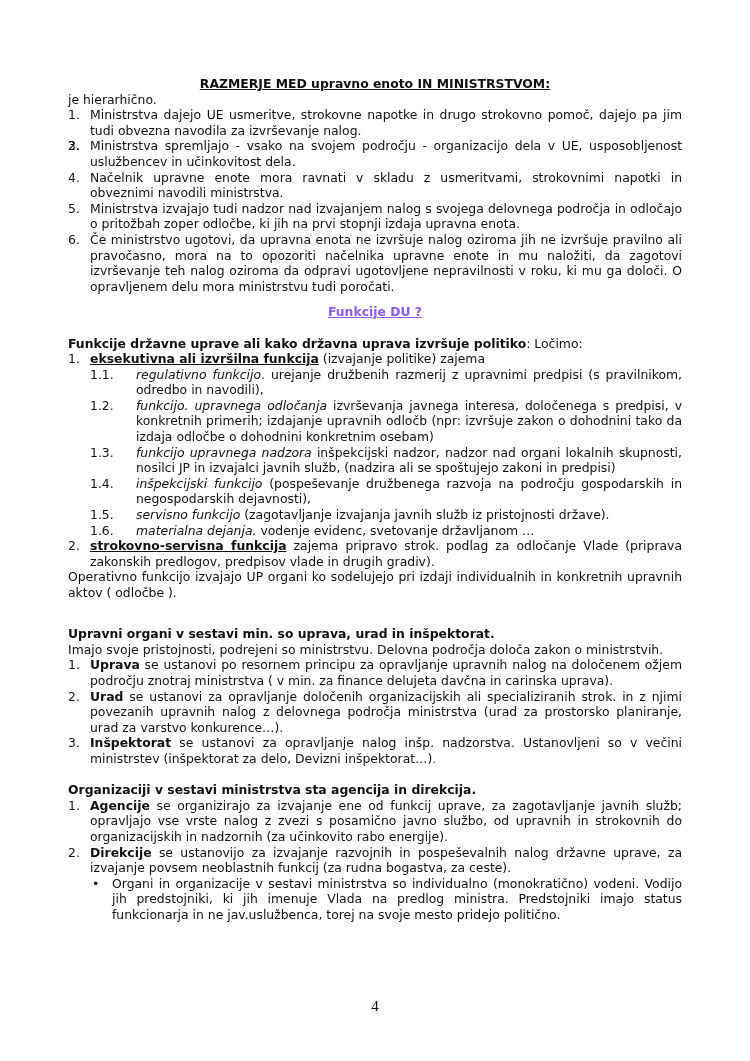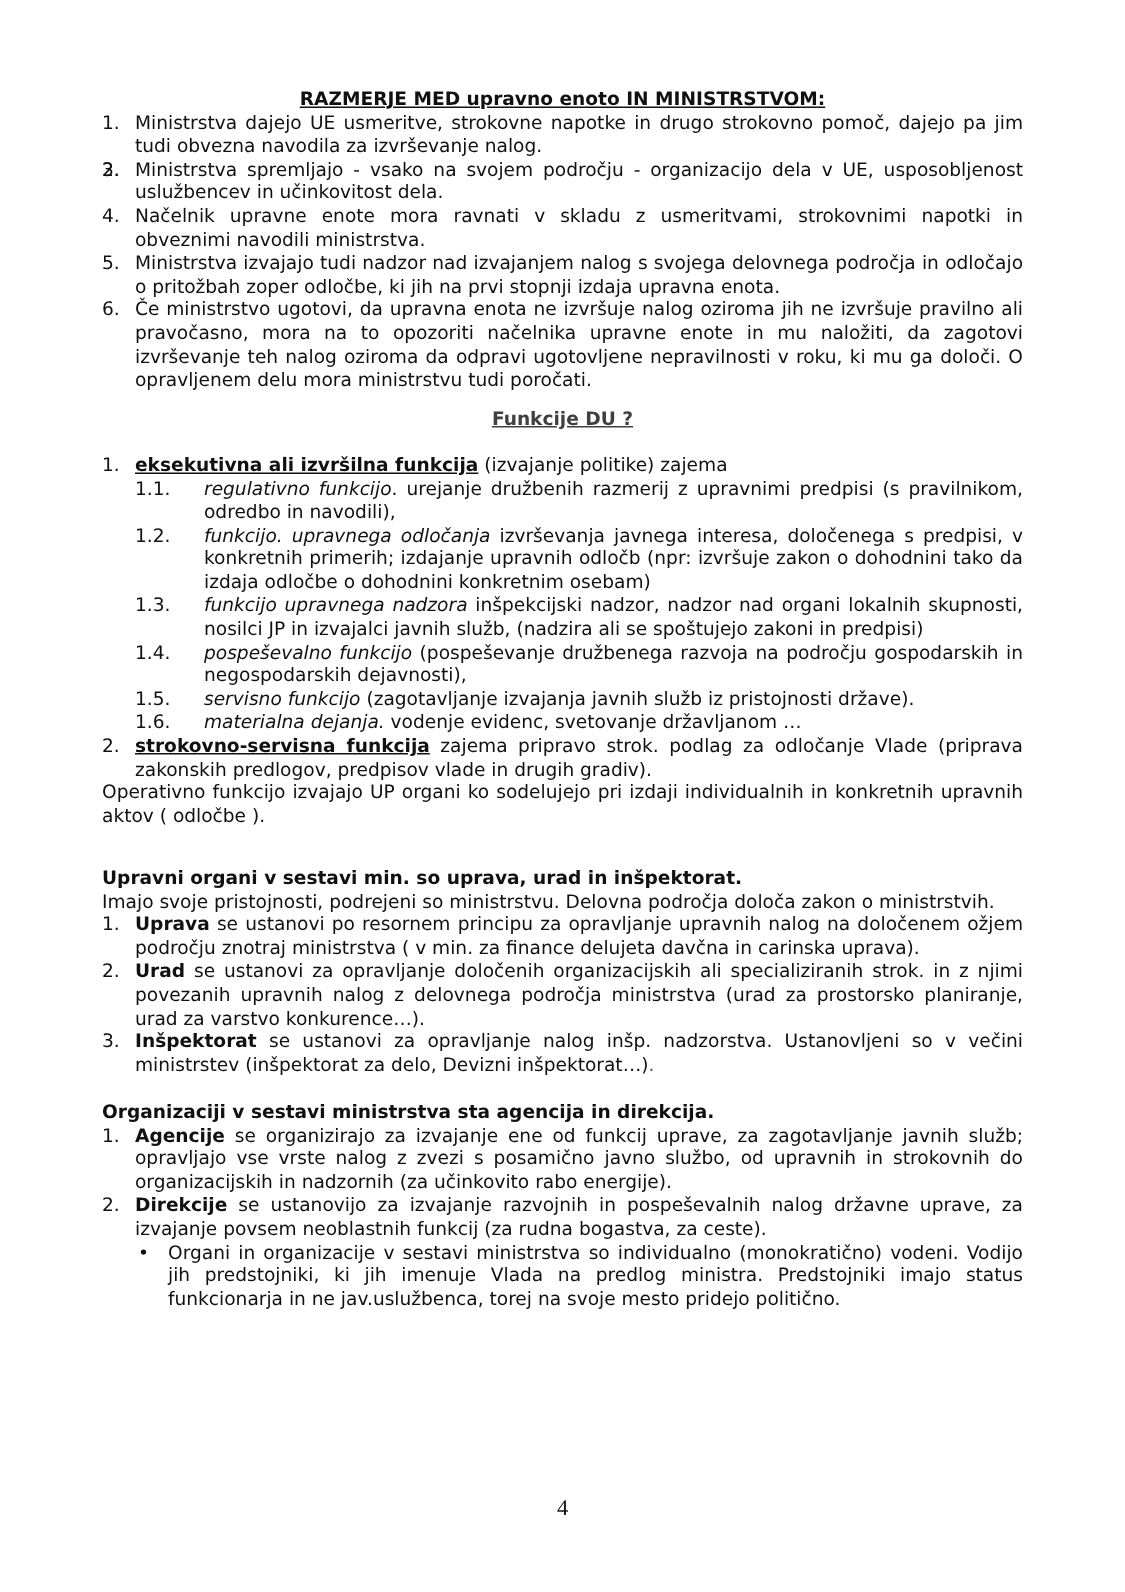--- a/index.html
+++ b/index.html
@@ -1,20 +1,20 @@
 <!DOCTYPE html>
 <html><head>
 <meta charset="utf-8">
 <style>
   html, body { margin:0; padding:0; background:#ffffff; }
   body { width:750px; height:1061px; position:relative; overflow:hidden;
          font-family:"DejaVu Sans", sans-serif; font-size:12.4px; color:#111; }
-  .page { position:absolute; left:68px; top:58px; width:614px; line-height:15.6px; }
+  .page { position:absolute; left:68px; top:76px; width:614px; line-height:15.6px; }
   .title { text-align:center; font-weight:bold; text-decoration:underline; }
-  .orange { color:#404040; font-weight:bold; text-decoration:underline; text-align:center; }
+  .orange { color:#8b5cf6; font-weight:bold; text-decoration:underline; text-align:center; }
   p { margin:0; text-align:justify; }
   .ol { margin:0; padding:0; list-style:none; }
   .li { position:relative; padding-left:22px; text-align:justify; }
   .li .num { position:absolute; left:0; top:0; }
   .sub { position:relative; padding-left:68px; text-align:justify; }
   .sub .num { position:absolute; left:22px; top:0; }
   .bullet { position:relative; padding-left:44px; text-align:justify; }
   .bullet .num { position:absolute; left:24px; top:0; }
   .gap { height:15.6px; }
   .gap2 { height:10px; }
@@ -24,37 +24,39 @@
   .purple { color:#9b30b5; }
   .pagenum { position:absolute; top:998px; left:0; width:750px; text-align:center;
              font-family:"Liberation Serif", serif; font-size:15px; }
 </style>
 </head>
 <body>
 
 <div class="page">
 
   <div class="title">RAZMERJE MED upravno enoto IN MINISTRSTVOM:</div>
+  <p>je hierarhično.</p>
   <div class="ol">
     <div class="li"><span class="num">1.</span><span>Ministrstva dajejo UE usmeritve, strokovne napotke in drugo strokovno pomoč, dajejo pa jim tudi obvezna navodila za izvrševanje nalog.</span></div>
     <div class="li"><span class="num">2.</span></div>
     <div class="li"><span class="num">3.</span><span>Ministrstva spremljajo - vsako na svojem področju - organizacijo dela v UE, usposobljenost uslužbencev in učinkovitost dela.</span></div>
     <div class="li"><span class="num">4.</span><span>Načelnik upravne enote mora ravnati v skladu z usmeritvami, strokovnimi napotki in obveznimi navodili ministrstva.</span></div>
     <div class="li"><span class="num">5.</span><span>Ministrstva izvajajo tudi nadzor nad izvajanjem nalog s svojega delovnega področja in odločajo o pritožbah zoper odločbe, ki jih na prvi stopnji izdaja upravna enota.</span></div>
     <div class="li"><span class="num">6.</span><span>Če ministrstvo ugotovi, da upravna enota ne izvršuje nalog oziroma jih ne izvršuje pravilno ali pravočasno, mora na to opozoriti načelnika upravne enote in mu naložiti, da zagotovi izvrševanje teh nalog oziroma da odpravi ugotovljene nepravilnosti v roku, ki mu ga določi. O opravljenem delu mora ministrstvu tudi poročati.</span></div>
   </div>
 
   <div class="gap2"></div>
   <div class="orange">Funkcije DU ?</div>
   <div class="gap"></div>
+  <p><b>Funkcije državne uprave ali kako državna uprava izvršuje politiko</b><span>: Ločimo:</span></p>
   <div class="li"><span class="num">1.</span><b class="u">eksekutivna ali izvršilna funkcija</b><span> (izvajanje politike) zajema</span></div>
   <div class="sub"><span class="num">1.1.</span><span class="iu">regulativno funkcijo</span><span>. urejanje družbenih razmerij z upravnimi predpisi (s pravilnikom, odredbo in navodili),</span></div>
   <div class="sub"><span class="num">1.2.</span><span class="iu">funkcijo. upravnega odločanja</span><span> izvrševanja javnega interesa, določenega s predpisi, v konkretnih primerih; izdajanje upravnih odločb (npr: izvršuje zakon o dohodnini tako da izdaja odločbe o dohodnini konkretnim osebam)</span></div>
   <div class="sub"><span class="num">1.3.</span><span class="iu">funkcijo upravnega nadzora</span><span> inšpekcijski nadzor, nadzor nad organi lokalnih skupnosti, nosilci JP in izvajalci javnih služb, (nadzira ali se spoštujejo zakoni in predpisi)</span></div>
-  <div class="sub"><span class="num">1.4.</span><span class="iu">pospeševalno funkcijo</span><span> (pospeševanje družbenega razvoja na področju gospodarskih in negospodarskih dejavnosti),</span></div>
+  <div class="sub"><span class="num">1.4.</span><span class="iu">inšpekcijski funkcijo</span><span> (pospeševanje družbenega razvoja na področju gospodarskih in negospodarskih dejavnosti),</span></div>
   <div class="sub"><span class="num">1.5.</span><span class="iu">servisno funkcijo</span><span> (zagotavljanje izvajanja javnih služb iz pristojnosti države).</span></div>
   <div class="sub"><span class="num">1.6.</span><span class="iu">materialna dejanja.</span><span> vodenje evidenc, svetovanje državljanom …</span></div>
   <div class="li"><span class="num">2.</span><b class="u">strokovno-servisna funkcija</b><span> zajema pripravo strok. podlag za odločanje Vlade (priprava zakonskih predlogov, predpisov vlade in drugih gradiv).</span></div>
   <p>Operativno funkcijo izvajajo UP organi ko sodelujejo pri izdaji individualnih in konkretnih upravnih aktov ( odločbe ).</p>
 
   <div class="gap2"></div>
   <div class="gap"></div>
   <p><b>Upravni organi v sestavi min. so uprava, urad in inšpektorat.</b></p>
   <p>Imajo svoje pristojnosti, podrejeni so ministrstvu. Delovna področja določa zakon o ministrstvih.</p>
   <div class="li"><span class="num">1.</span><b>Uprava</b><span> se ustanovi po resornem principu za opravljanje upravnih nalog na določenem ožjem področju znotraj ministrstva ( v min. za finance delujeta davčna in carinska uprava).</span></div>

